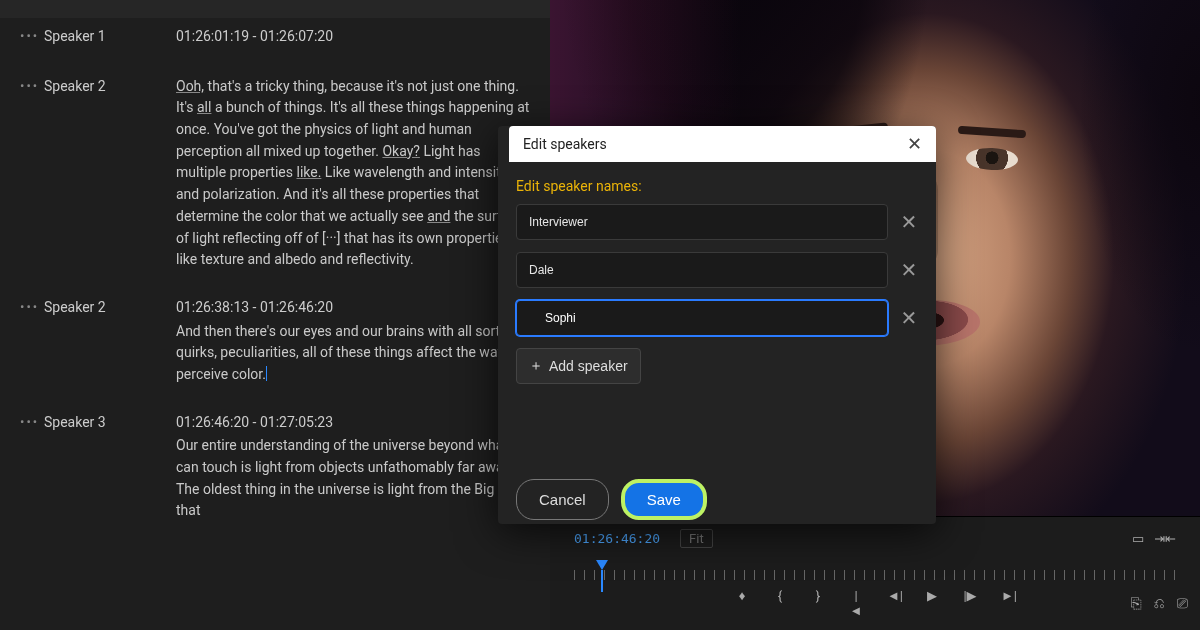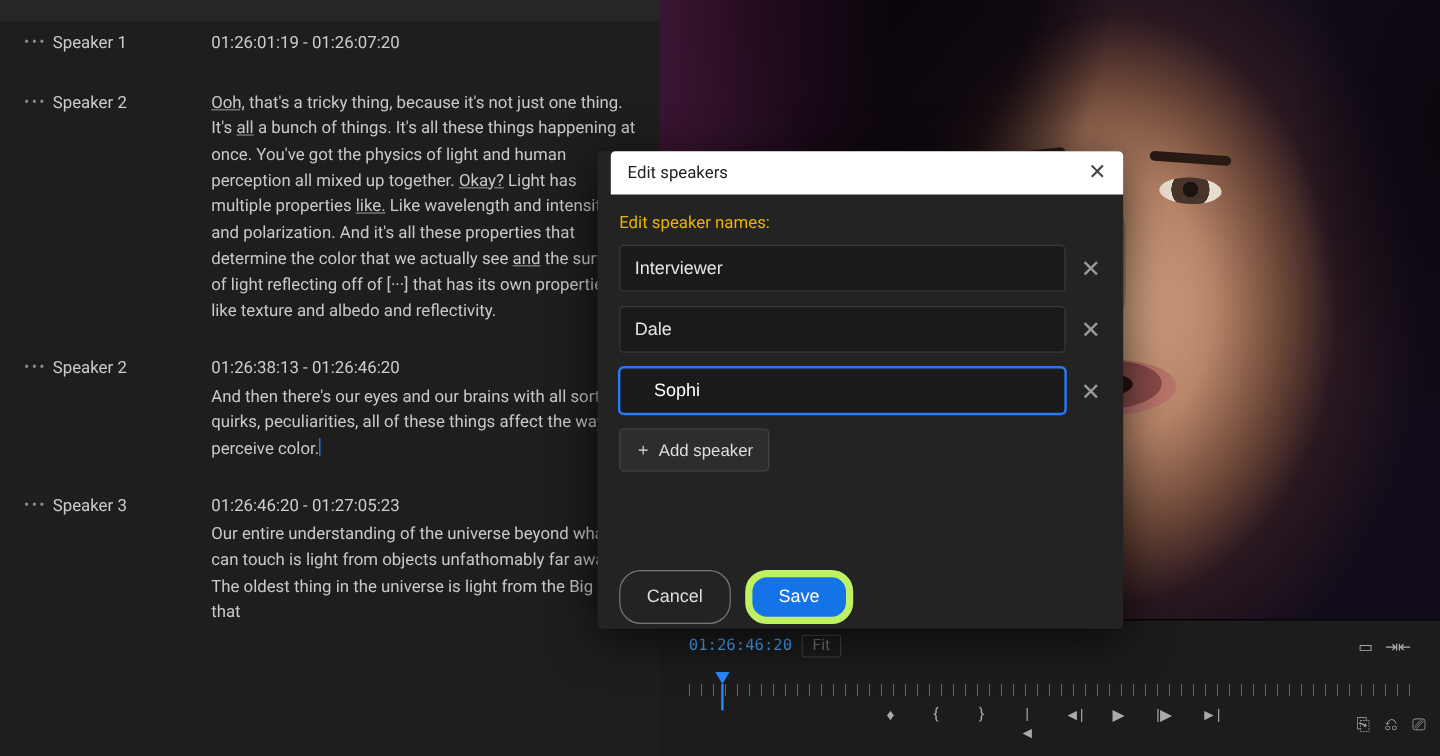--- a/index.html
+++ b/index.html
@@ -55,21 +55,21 @@
   background: radial-gradient(ellipse at 50% 45%, #2a1212 0 24%, #8a4a4a 25% 55%, #b8746a 56% 100%);
   border-radius: 50% 50% 48% 48%; transform: rotate(-2deg); }
 .pinklight { position: absolute; left: -10px; top: -10px; width: 200px; height: 540px;
   background: linear-gradient(90deg, rgba(255,60,160,.18), transparent); pointer-events:none; }
 
 .underbar {
   position: absolute; left: 0; top: 516px; width: 650px; height: 114px;
   background: #1c1c1c; border-top: 1px solid #000;
   padding: 12px 24px 0 24px; color: #bbb;
 }
-.tc-row { display: flex; align-items: center; gap: 8px; font-size: 13px; }
+.tc-row { display: flex; align-items: center; gap: 20px; font-size: 13px; }
 .tc-value { color: #4ca7ff; font-family: ui-monospace,Menlo,Consolas,monospace; }
 .fit-box { color: #777; border: 1px solid #444; padding: 1px 8px; border-radius: 2px; }
 .small-icons { margin-left: auto; display: flex; gap: 10px; color: #aaa; }
 .ruler { position: relative; margin-top: 12px; height: 22px; }
 .ruler-line { position: absolute; left: 0; top: 10px; width: 100%; height: 10px;
   background-image: repeating-linear-gradient(90deg, #666 0 1px, transparent 1px 10px);
 }
 .playhead { position: absolute; left: 22px; top: 0; width: 0; height: 0;
   border-left: 6px solid transparent; border-right: 6px solid transparent; border-top: 10px solid #2a88ff; }
 .playhead::after { content:""; position: absolute; left: -1px; top: 0; width: 2px; height: 22px; background: #2a88ff; }
@@ -86,33 +86,33 @@
   background: #fff; color: #222; height: 36px; border-radius: 4px 4px 0 0;
   display: flex; align-items: center; justify-content: space-between;
   padding: 0 14px; font-size: 14px; margin-left: 11px;
 }
 .modal-close { font-size: 18px; color: #444; cursor: pointer; line-height: 1; }
 .modal-body { padding: 16px 18px 0 18px; flex: 1; }
 .modal-label { color: #eab308; margin-bottom: 10px; }
 .speaker-row { display: flex; align-items: center; gap: 12px; margin-bottom: 12px; }
 .speaker-input {
   flex: 1; background: #1a1a1a; border: 1px solid #3a3a3a; color: #e6e6e6;
-  padding: 10px 12px; border-radius: 4px; font-size: 15px;
+  padding: 10px 12px; border-radius: 4px; font-size: 12px;
 }
 .speaker-input.focused { border-color: #2a7bff; box-shadow: 0 0 0 1px #2a7bff; color:#fff;padding-left:28px; }
 .row-x { color: #999; font-size: 20px; cursor: pointer; width: 18px; text-align: center; }
 .add-btn {
   display: inline-flex; align-items: center; gap: 6px;
   background: #2d2d2d; border: 1px solid #444; color: #ddd;
   padding: 8px 12px; border-radius: 4px; font-size: 14px; cursor: pointer;
 }
 .modal-footer { display: flex; gap: 12px; padding: 16px 18px 4px; }
 .btn { padding: 8px 22px; border-radius: 18px; font-size: 15px; cursor: pointer; }
 .btn-cancel { background: transparent; border: 1.5px solid #777; color: #ddd; }
-.btn-save { background: #1473e6; border: 6px solid #bef264; color: #fff; }
+.btn-save { background: #1473e6; border: 4px solid #bef264; color: #fff; }
 </style>
 </head>
 <body>
 
 <div class="left-pane">
   <div class="top-panel-gap"></div>
   <div id="transcript-list">
       <div class="segment">
         <div class="seg-handle">•••</div>
         <div class="seg-speaker">Speaker 1</div>

